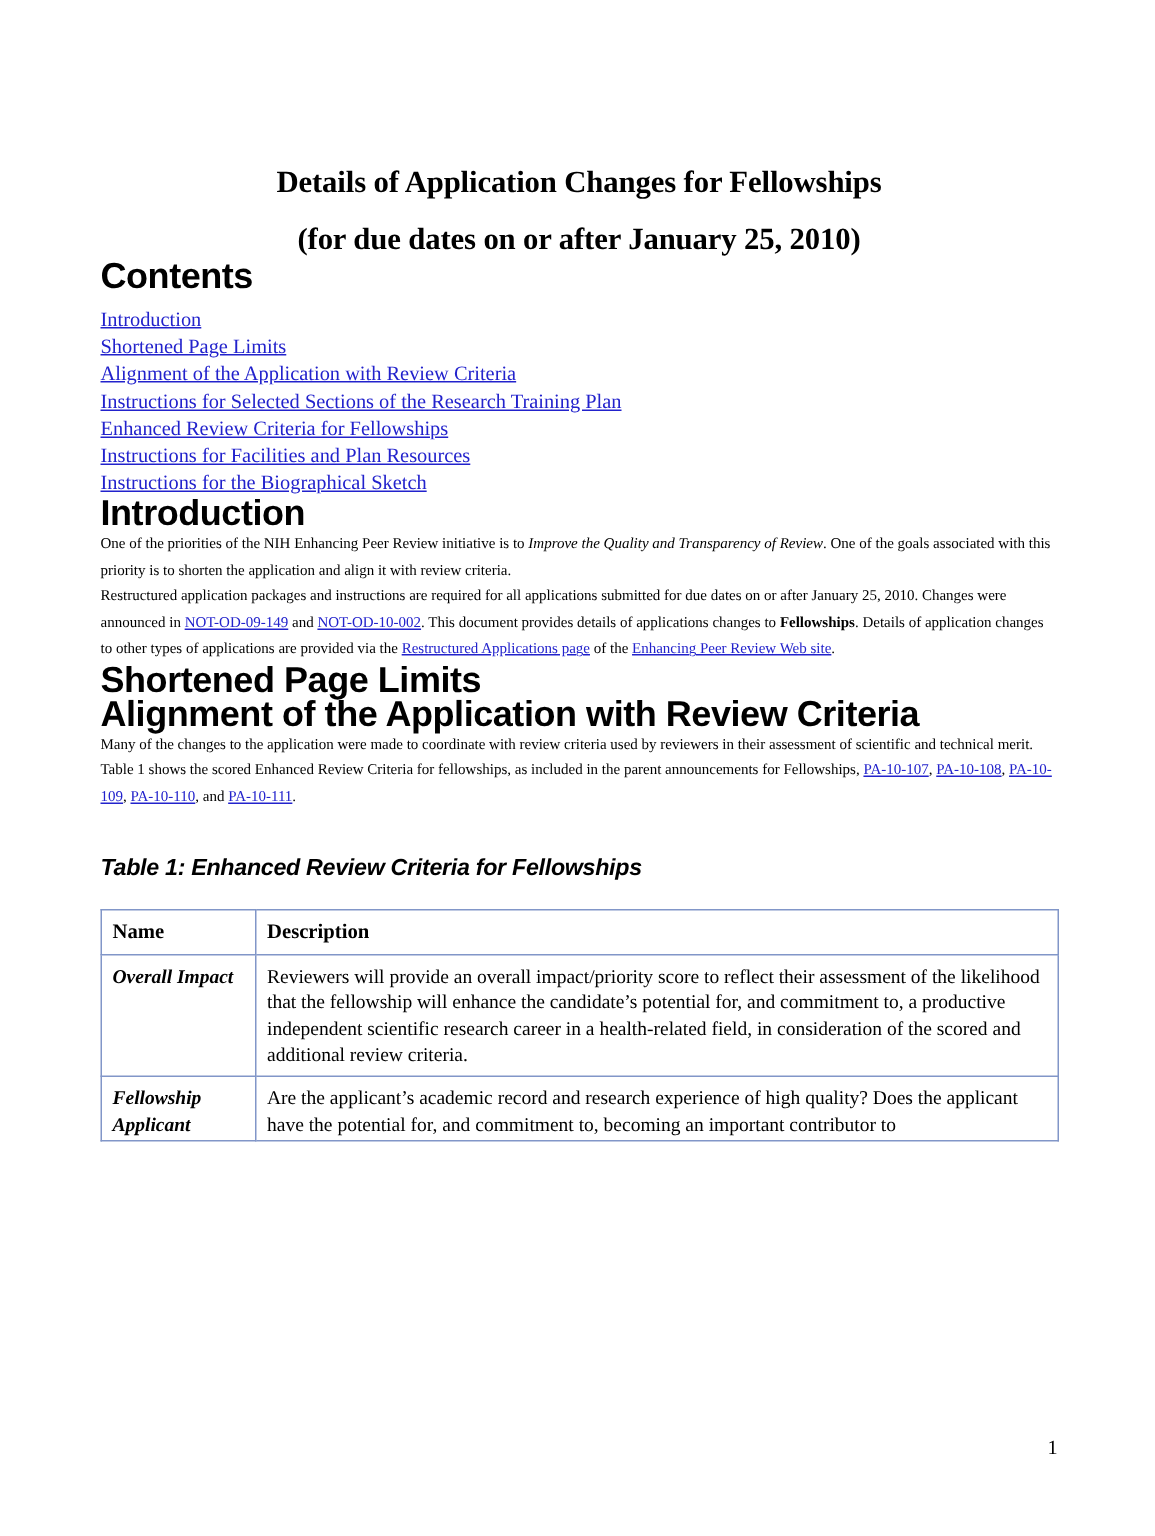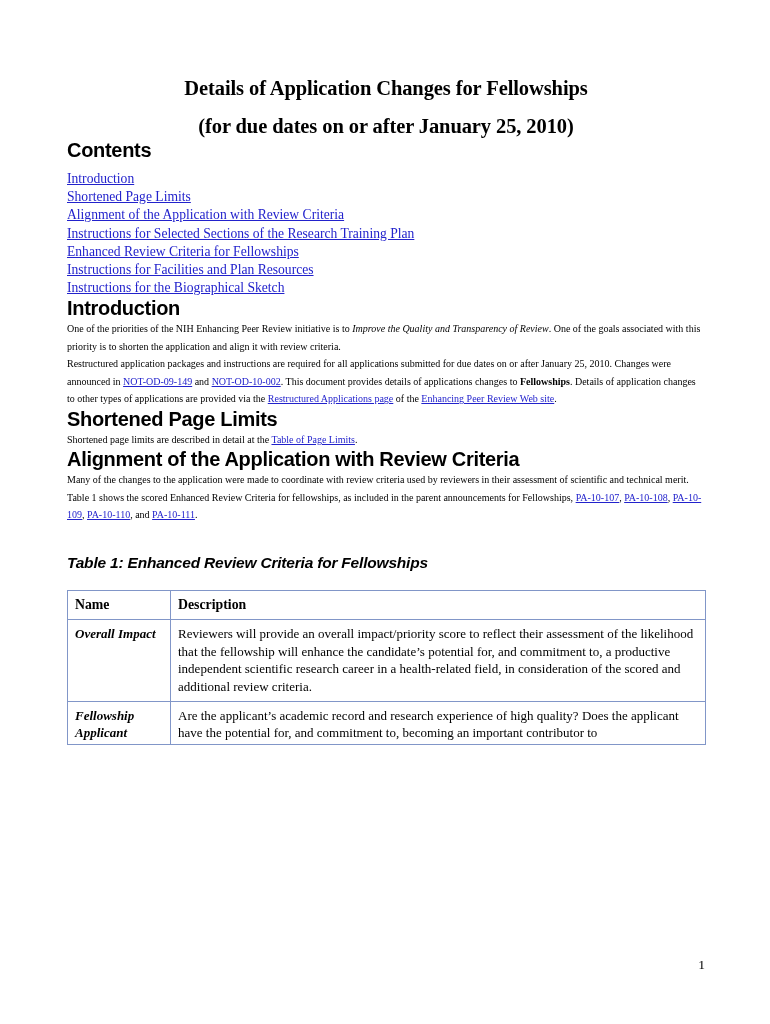--- a/index.html
+++ b/index.html
@@ -24,36 +24,36 @@
   }
 
   
   .doc-title {
     text-align: center;
     font-family: "Liberation Serif", "DejaVu Serif", serif;
     font-weight: bold;
     font-size: 20.5px;
     line-height: 25px;
     margin: 0;
-    padding-top: 76px;
+    padding-top: 110px;
     letter-spacing: -0.1px;
   }
   .doc-title .line2 { display: block; margin-top: 13px; }
   .doc-date {
     text-align: center;
     font-size: 13.5px;
     line-height: 16px;
     margin: 8px 0 0 0;
   }
 
   
   h2.sec-heading {
     font-family: "Liberation Sans", "DejaVu Sans", sans-serif;
     font-weight: bold;
-    font-size: 20px;
+    font-size: 24px;
     line-height: 23px;
     margin: 0;
     padding: 0;
     letter-spacing: -0.3px;
   }
   .h-contents { margin-top: 22px; }
   .h-introduction { margin-top: 22px; }
   .h-shortened { margin-top: 22px; }
   .h-alignment { margin-top: 22px; }
 
@@ -169,21 +169,20 @@
       <li><span class="link">Instructions for Facilities and Plan Resources</span></li>
       <li><span class="link">Instructions for the Biographical Sketch</span></li>
     </ul>
 
     <h2 class="sec-heading h-introduction">Introduction</h2>
     <p class="body p-intro1"><span>One of the priorities of the NIH Enhancing Peer Review initiative is to </span><span class="ital">Improve the Quality and Transparency of Review</span><span>.  One of the goals associated with this priority is to shorten the application and align it with review criteria.</span></p>
 
     <p class="body p-intro2"><span>Restructured application packages and instructions are required for all applications submitted for due dates on or after January 25, 2010. Changes were announced in </span><span class="link">NOT-OD-09-149</span><span> and </span><span class="link">NOT-OD-10-002</span><span>. This document provides details of applications changes to </span><span class="bold">Fellowships</span><span>.  Details of application changes to other types of applications are provided via the </span><span class="link">Restructured Applications page</span><span> of the </span><span class="link">Enhancing Peer Review Web site</span><span>.</span></p>
 
     <h2 class="sec-heading h-shortened">Shortened Page Limits</h2>
-    <p class="body p-shortened"><span>Shortened page limits are described in detail at the </span><span class="link">Table of Page Limits</span><span>.</span></p>
 
     <h2 class="sec-heading h-alignment">Alignment of the Application with Review Criteria</h2>
     <p class="body p-alignment"><span>Many of the changes to the application were made to coordinate with review criteria used by reviewers in their assessment of scientific and technical merit.   Table 1 shows the scored Enhanced Review Criteria for fellowships, as included in the parent announcements for Fellowships, </span><span class="link">PA-10-107</span><span>, </span><span class="link">PA-10-108</span><span>, </span><span class="link">PA-10-109</span><span>, </span><span class="link">PA-10-110</span><span>, and </span><span class="link">PA-10-111</span><span>.</span></p>
 
     <h3 class="table-heading">Table 1: Enhanced Review Criteria for Fellowships</h3>
 
     <table class="criteria">
       <colgroup>
         <col class="c-name">
         <col class="c-desc">

